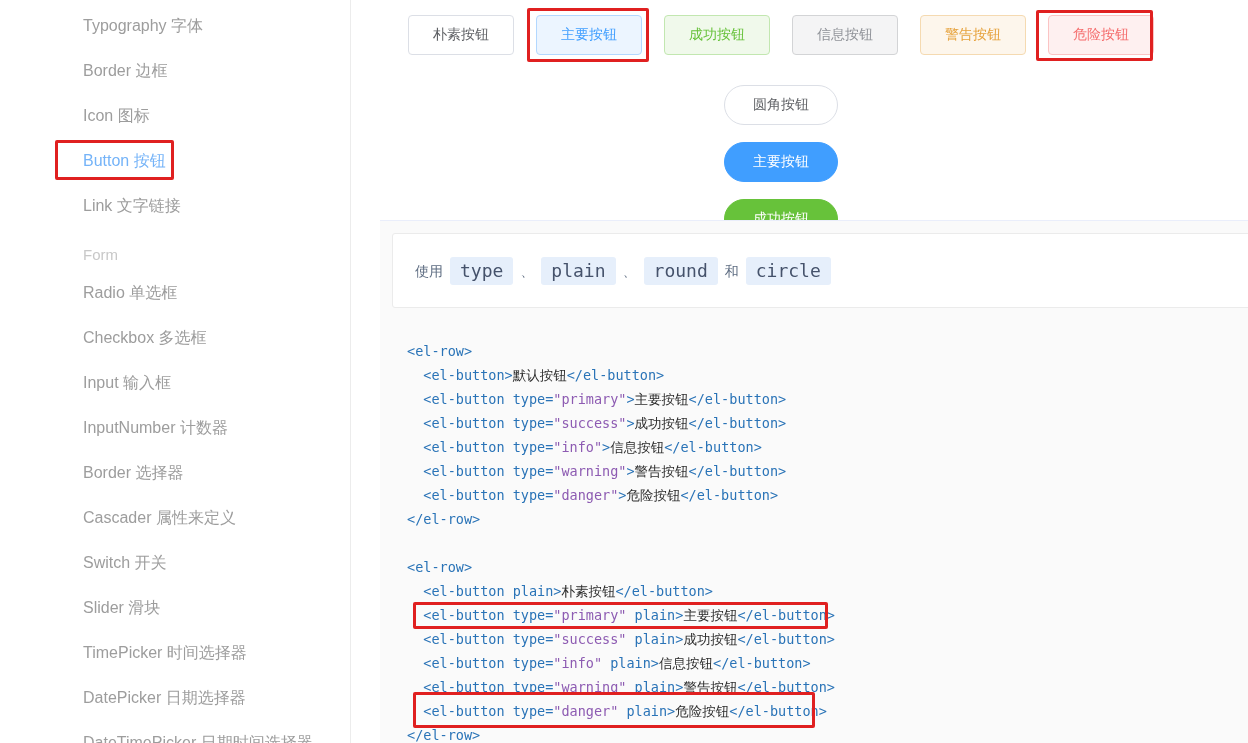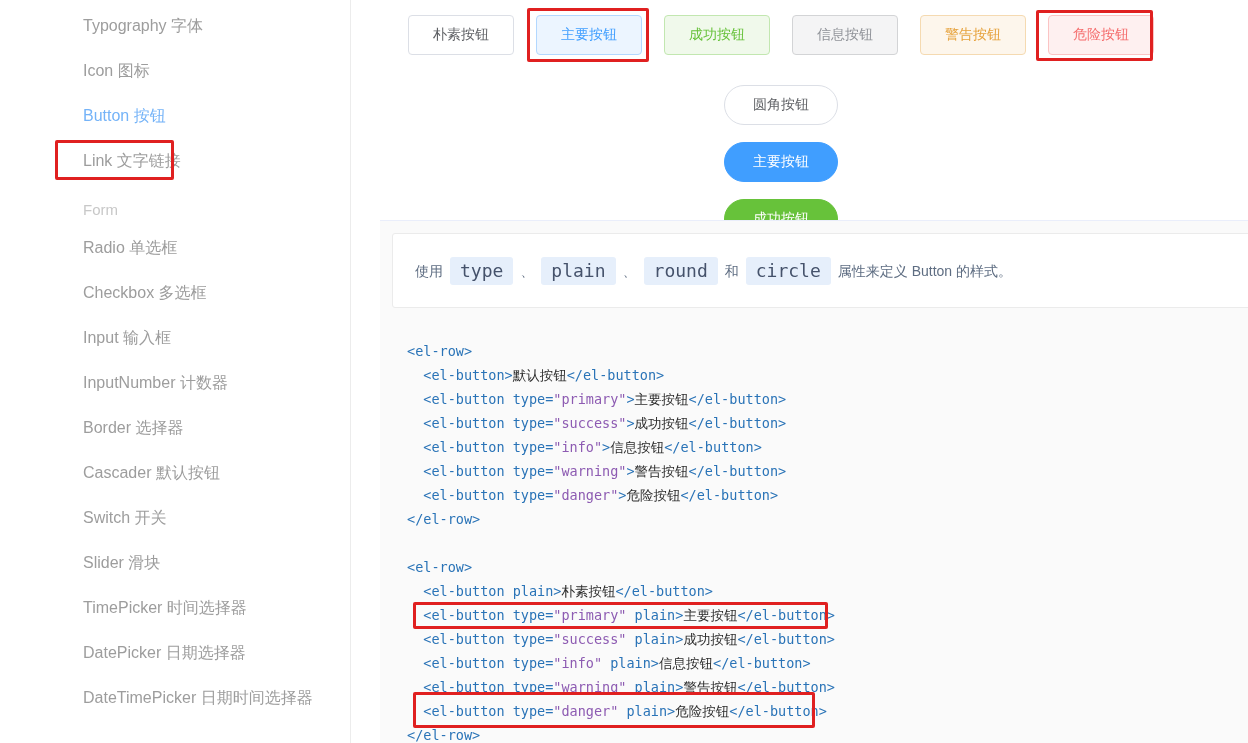--- a/index.html
+++ b/index.html
@@ -64,30 +64,31 @@
 
   
   .annotation { position:absolute; border:3px solid #e02020; border-radius:2px;
     pointer-events:none; z-index:50; background:transparent; }
 </style>
 </head>
 <body>
 
 <nav id="sidebar">
     <div class="nav-item">Typography 字体</div>
+    <div class="nav-item">Border 边框</div>
     <div class="nav-item">Icon 图标</div>
     <div class="nav-item active">Button 按钮</div>
     <div class="nav-item">Link 文字链接</div>
     <div class="nav-section">Form</div>
     <div class="nav-item">Radio 单选框</div>
     <div class="nav-item">Checkbox 多选框</div>
     <div class="nav-item">Input 输入框</div>
     <div class="nav-item">InputNumber 计数器</div>
     <div class="nav-item">Border 选择器</div>
-    <div class="nav-item">Cascader 默认按钮</div>
+    <div class="nav-item">Cascader 属性来定义</div>
     <div class="nav-item">Switch 开关</div>
     <div class="nav-item">Slider 滑块</div>
     <div class="nav-item">TimePicker 时间选择器</div>
     <div class="nav-item">DatePicker 日期选择器</div>
     <div class="nav-item">DateTimePicker 日期时间选择器</div>
   </nav>
 
 <main id="demo-rows">
   <div id="row-plain" class="btn-row">
       <button class="btn">朴素按钮</button>
@@ -161,21 +162,20 @@
 <section id="meta">
   <div id="description">
       <span>使用 </span>
       <span class="inline-code">type</span>
       <span> 、 </span>
       <span class="inline-code">plain</span>
       <span> 、 </span>
       <span class="inline-code">round</span>
       <span> 和 </span>
       <span class="inline-code">circle</span>
-      <span> 属性来定义 Button 的样式。</span>
     </div>
   <div id="code-area">
       <div class="code-block">
         <div class="code-line"><span class="tk-g">&lt;el-row&gt;</span></div>
         <div class="code-line"><span class="tk-p">  </span><span class="tk-g">&lt;el-button&gt;</span><span class="tk-p">默认按钮</span><span class="tk-g">&lt;/el-button&gt;</span></div>
         <div class="code-line"><span class="tk-p">  </span><span class="tk-g">&lt;el-button type=</span><span class="tk-s">"primary"</span><span class="tk-g">&gt;</span><span class="tk-p">主要按钮</span><span class="tk-g">&lt;/el-button&gt;</span></div>
         <div class="code-line"><span class="tk-p">  </span><span class="tk-g">&lt;el-button type=</span><span class="tk-s">"success"</span><span class="tk-g">&gt;</span><span class="tk-p">成功按钮</span><span class="tk-g">&lt;/el-button&gt;</span></div>
         <div class="code-line"><span class="tk-p">  </span><span class="tk-g">&lt;el-button type=</span><span class="tk-s">"info"</span><span class="tk-g">&gt;</span><span class="tk-p">信息按钮</span><span class="tk-g">&lt;/el-button&gt;</span></div>
         <div class="code-line"><span class="tk-p">  </span><span class="tk-g">&lt;el-button type=</span><span class="tk-s">"warning"</span><span class="tk-g">&gt;</span><span class="tk-p">警告按钮</span><span class="tk-g">&lt;/el-button&gt;</span></div>
         <div class="code-line"><span class="tk-p">  </span><span class="tk-g">&lt;el-button type=</span><span class="tk-s">"danger"</span><span class="tk-g">&gt;</span><span class="tk-p">危险按钮</span><span class="tk-g">&lt;/el-button&gt;</span></div>

